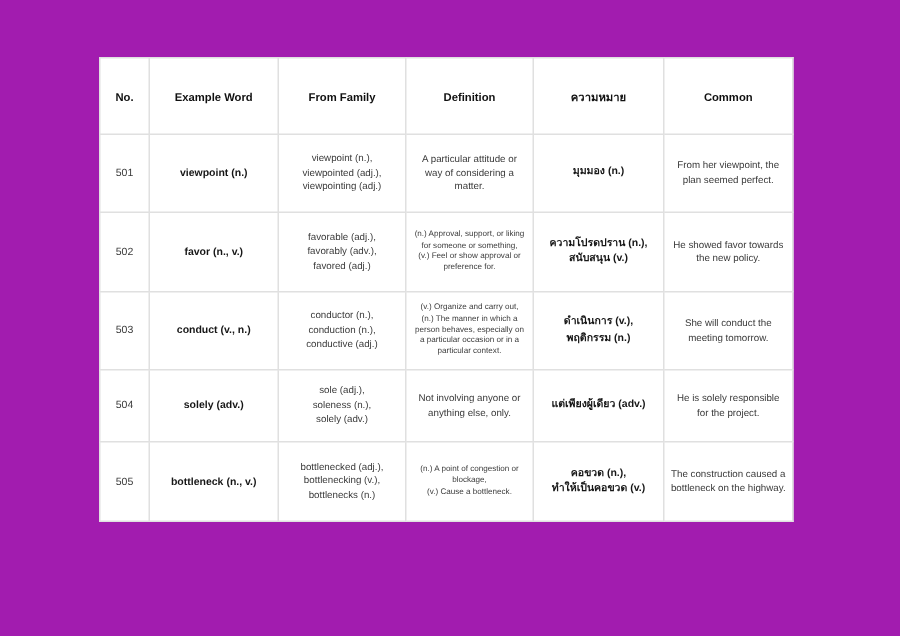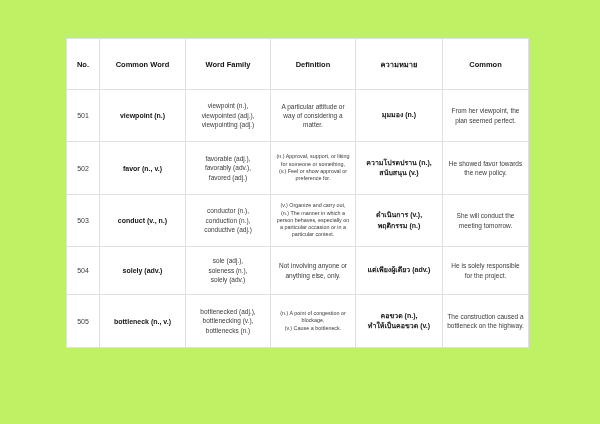--- a/index.html
+++ b/index.html
@@ -5,21 +5,21 @@
   * { box-sizing: border-box; }
   html, body { margin: 0; padding: 0; }
   body {
     width: 600px; height: 424px;
     background: #ffffff;
     font-family: "Liberation Sans", "DejaVu Sans", sans-serif;
   }
   .page {
     position: relative;
     width: 600px; height: 424px;
-    background: #bef264;
+    background: #a21caf;
     overflow: hidden;
   }
   table.vocab {
     position: absolute;
     left: 66px; top: 38px;
     width: 462px;
     border-collapse: collapse;
     table-layout: fixed;
     background: #ffffff;
   }
@@ -61,22 +61,22 @@
       <col style="width:33px">
       <col style="width:86px">
       <col style="width:85px">
       <col style="width:85px">
       <col style="width:87px">
       <col style="width:86px">
     </colgroup>
     <thead>
       <tr class="hrow">
         <th>No.</th>
-        <th>Common Word</th>
-        <th>Word Family</th>
+        <th>Example Word</th>
+        <th>From Family</th>
         <th>Definition</th>
         <th>ความหมาย</th>
         <th>Common</th>
       </tr>
     </thead>
     <tbody>
       <tr class="r501">
         <td class="c-no">501</td>
         <td class="c-word">viewpoint (n.)</td>
         <td class="c-family">

